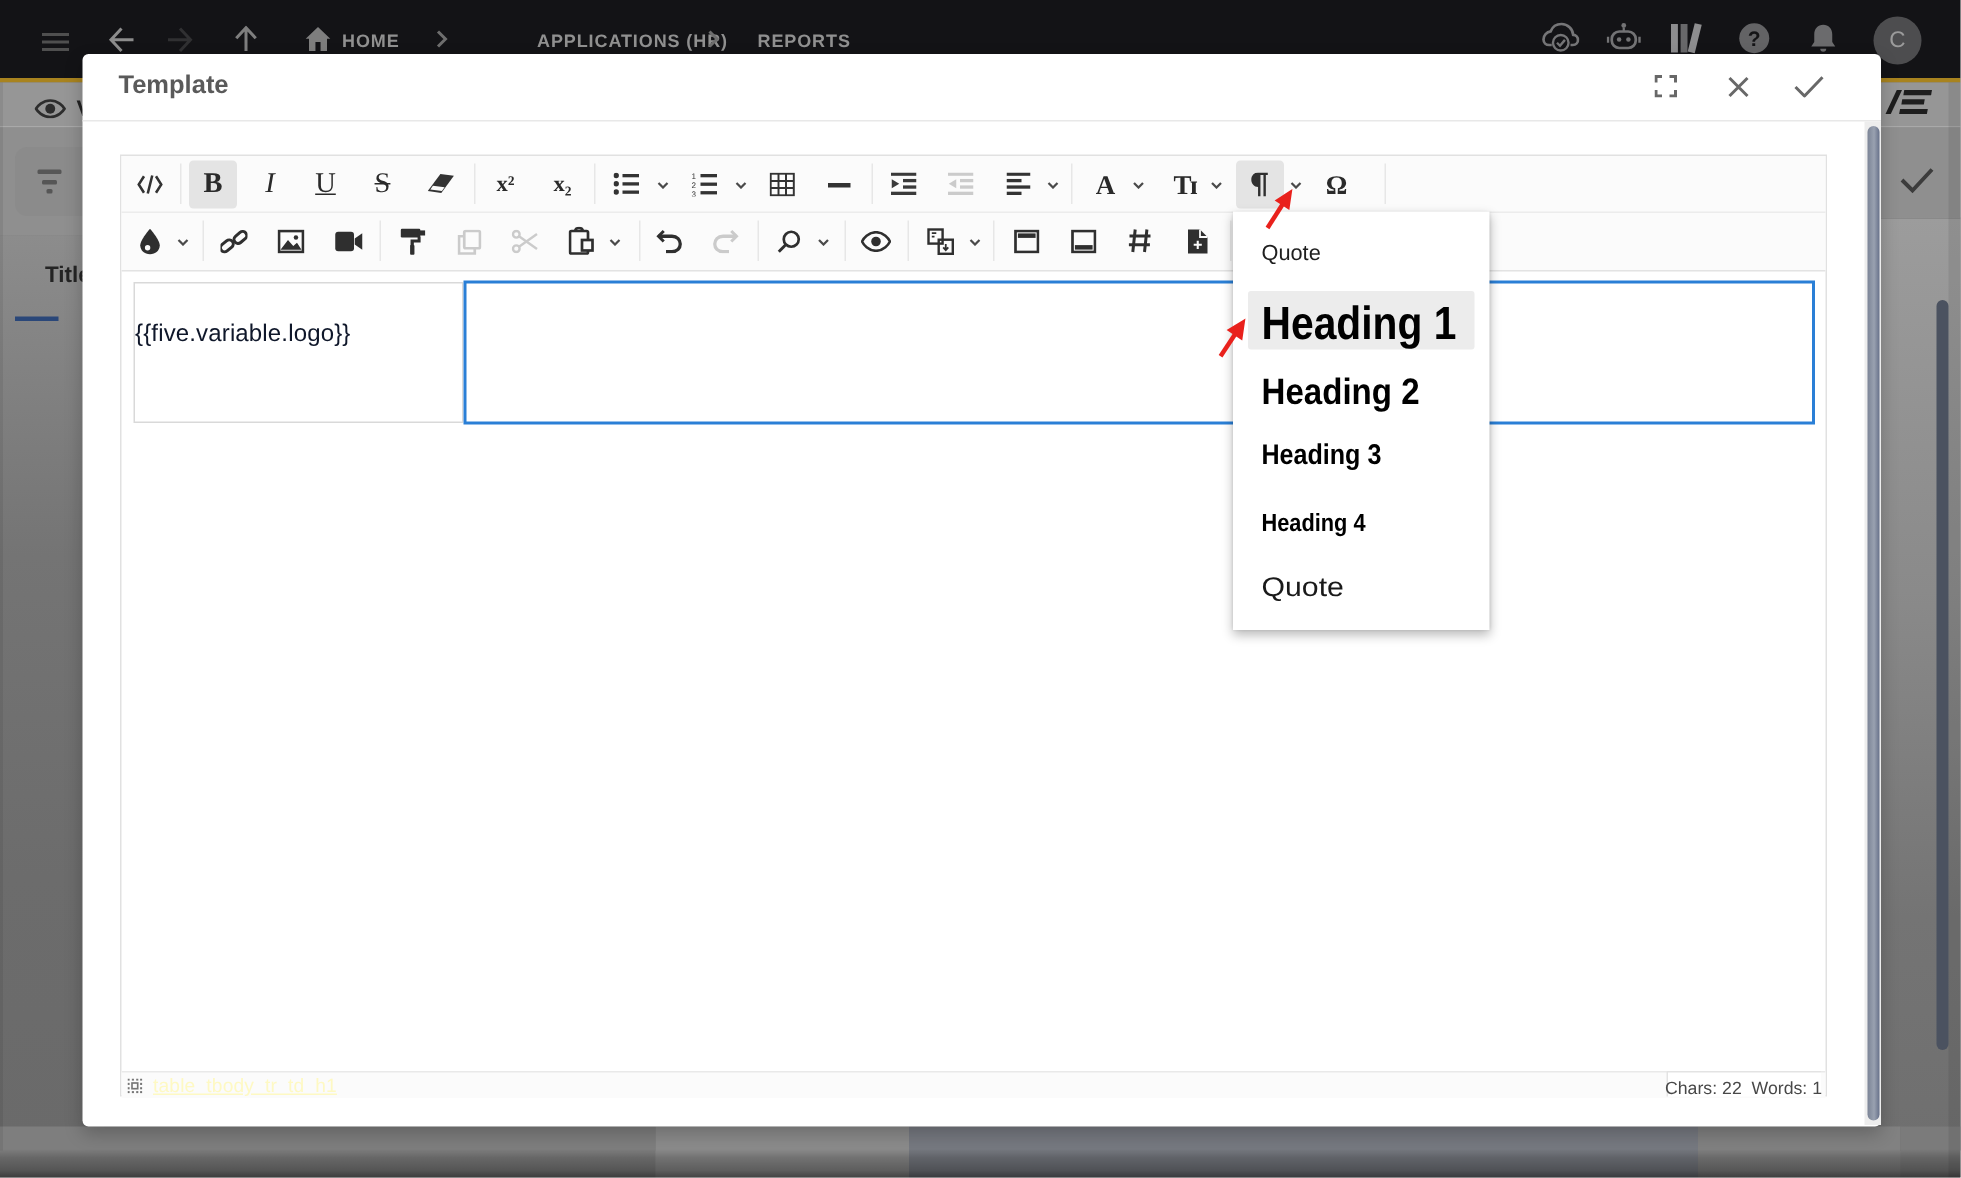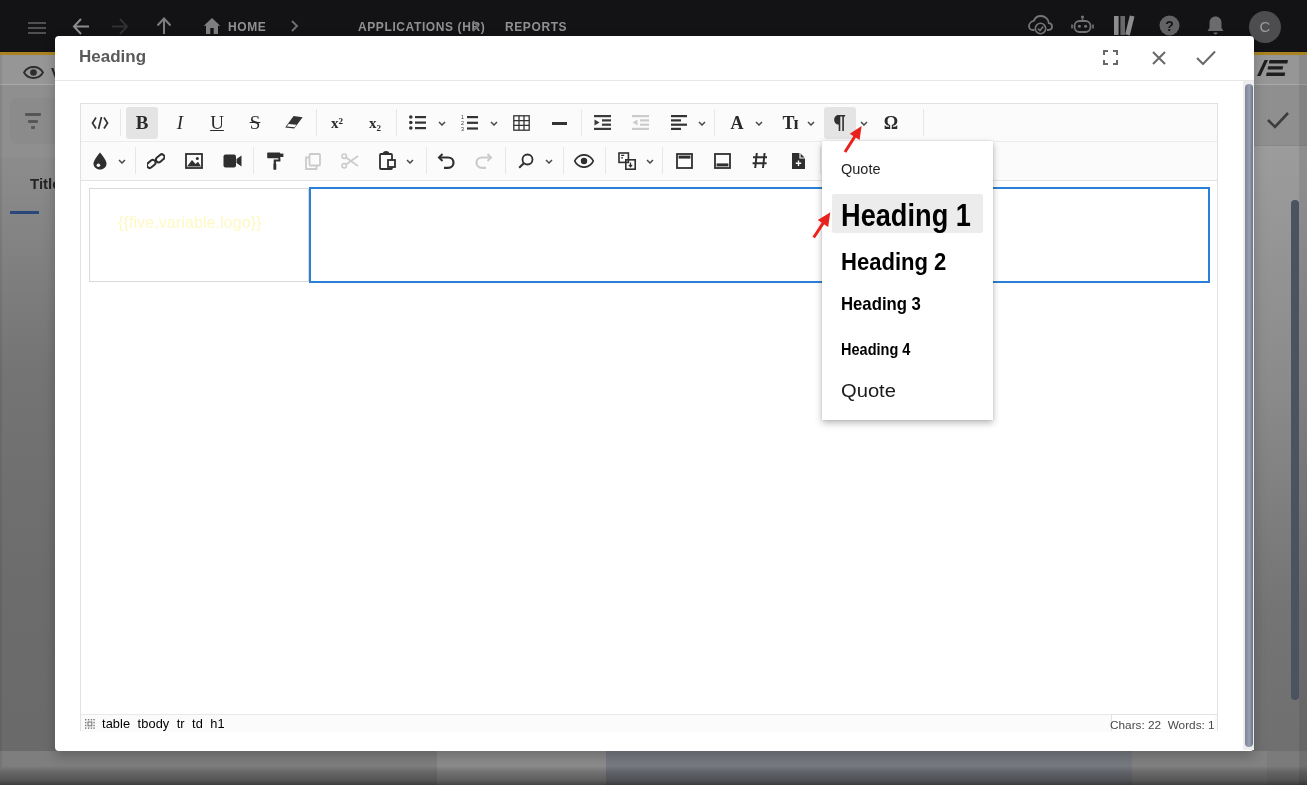--- a/index.html
+++ b/index.html
@@ -137,21 +137,21 @@
     <svg width="19" height="21" viewBox="0 0 19 21">
         <path d="M9.5 1.5 C6 1.5 3.5 4 3.5 8 L3.5 13 L1.5 16 L17.5 16 L15.5 13 L15.5 8 C15.5 4 13 1.5 9.5 1.5 Z" fill="#6b6b6d"></path>
         <path d="M7.5 17.5 a2 2 0 0 0 4 0" fill="#6b6b6d"></path>
       </svg>
   </div>
   <div class="ab" style="left:1249px;top:11px;width:32px;height:32px;border-radius:50%;background:#4d4d4f;"></div>
   <div class="ab" style="left:1249px;top:11px;width:32px;height:32px;line-height:32px;text-align:center;font-size:15px;color:#9b9b9b;">C</div>
 </div>
 
 <div class="ab" style="left:55px;top:36px;width:1199px;height:715px;background:#fff;border-radius:4px;box-shadow:0 5px 12px rgba(0,0,0,.22);"></div>
-<div class="ab" style="left:79px;top:47px;font-size:17px;font-weight:bold;color:#5a5a5a;">Heading</div>
+<div class="ab" style="left:79px;top:47px;font-size:17px;font-weight:bold;color:#5a5a5a;">Template</div>
 
 <div class="ab" style="left:1103px;top:50px;width:15px;height:15px;">
   <svg width="15" height="15" viewBox="0 0 15 15">
       <g fill="none" stroke="#686868" stroke-width="2">
         <path d="M1 5 L1 1 L5 1"></path>
         <path d="M10 1 L14 1 L14 5"></path>
         <path d="M14 10 L14 14 L10 14"></path>
         <path d="M5 14 L1 14 L1 10"></path>
       </g>
     </svg>
@@ -189,27 +189,27 @@
         <rect x="0" y="5.8" width="1.4" height="1.4"></rect>
         <rect x="8.4" y="5.8" width="1.4" height="1.4"></rect>
         <rect x="0" y="8.4" width="1.4" height="1.4"></rect>
         <rect x="2.9" y="8.4" width="1.4" height="1.4"></rect>
         <rect x="5.8" y="8.4" width="1.4" height="1.4"></rect>
         <rect x="8.4" y="8.4" width="1.4" height="1.4"></rect>
         <rect x="3" y="3" width="3.8" height="3.8" fill="none" stroke="#767676" stroke-width="1.1"></rect>
       </g>
     </svg>
 </div>
-<div class="ab" style="left:102px;top:716px;font-size:12.8px;letter-spacing:0.1px;color:#000000;">table&nbsp;&nbsp;tbody&nbsp;&nbsp;tr&nbsp;&nbsp;td&nbsp;&nbsp;h1</div>
+<div class="ab" style="left:102px;top:716px;font-size:12.8px;letter-spacing:0.1px;color:#fef9c3;text-decoration:underline;">table&nbsp;&nbsp;tbody&nbsp;&nbsp;tr&nbsp;&nbsp;td&nbsp;&nbsp;h1</div>
 <div class="ab" style="left:1110.5px;top:714px;width:103px;height:16.5px;background:#fff;border-left:1px solid #e3e3e3;border-top:1px solid #e3e3e3;box-sizing:border-box;"></div>
 <div class="ab" style="left:1110px;top:717.5px;width:99px;text-align:right;font-size:11.8px;color:#484848;white-space:nowrap;">Chars: 22&nbsp; Words: 1</div>
 
 <div class="ab" style="left:89px;top:188px;width:220px;height:94px;border:1px solid #d9d9d9;box-sizing:border-box;"></div>
 <div class="ab" style="left:308.5px;top:187px;width:901px;height:95.5px;border:2px solid #2a7fd6;box-sizing:border-box;background:#fff;"></div>
-<div class="ab" style="left:90px;top:213.5px;font-size:16px;color:#fef9c3;letter-spacing:0.1px;margin-left:28px;">{{five.variable.logo}}</div>
+<div class="ab" style="left:90px;top:213.5px;font-size:16px;color:#0f172a;letter-spacing:0.1px;">{{five.variable.logo}}</div>
 
 <div class="ab" style="left:120px;top:109px;width:1px;height:27px;background:#e7e7e7;"></div>
 <div class="ab" style="left:316px;top:109px;width:1px;height:27px;background:#e7e7e7;"></div>
 <div class="ab" style="left:396px;top:109px;width:1px;height:27px;background:#e7e7e7;"></div>
 <div class="ab" style="left:581px;top:109px;width:1px;height:27px;background:#e7e7e7;"></div>
 <div class="ab" style="left:714px;top:109px;width:1px;height:27px;background:#e7e7e7;"></div>
 <div class="ab" style="left:923px;top:109px;width:1px;height:27px;background:#e7e7e7;"></div>
 <div class="ab" style="left:126px;top:107px;width:32px;height:32px;background:#e4e4e4;border-radius:3px;"></div>
 <div class="ab" style="left:824px;top:107px;width:32px;height:32px;background:#e4e4e4;border-radius:3px;"></div>
 <div class="ab" style="left:91px;top:116px;width:18px;height:14px;">

